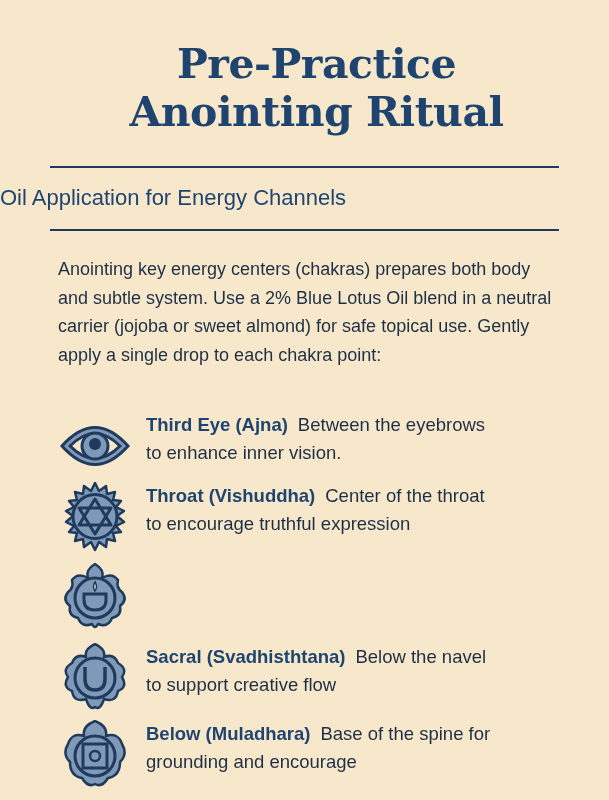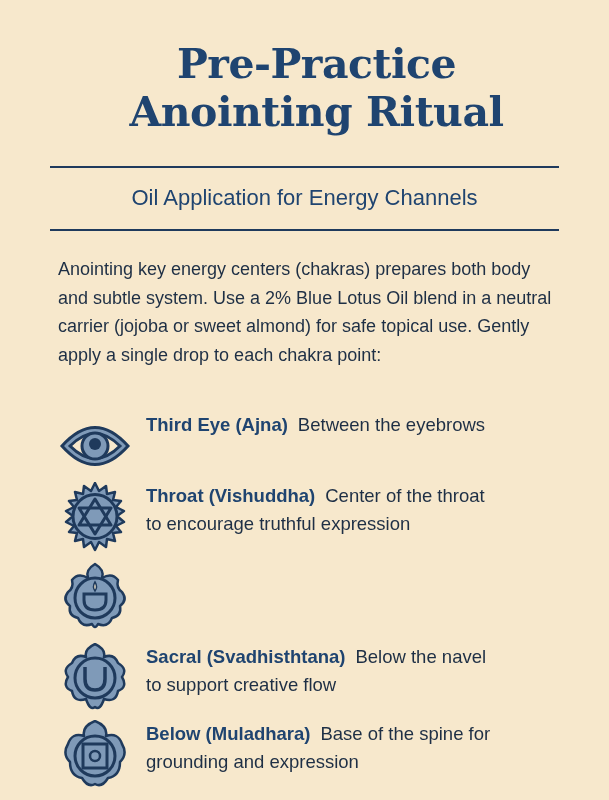--- a/index.html
+++ b/index.html
@@ -20,21 +20,21 @@
       letter-spacing: -0.5px;
     }
     .rule {
       position: absolute; left: 50px; width: 509px; height: 2px;
       background: #1f3a5c;
     }
     .rule.top { top: 166px; }
     .rule.bottom { top: 229px; }
     .subtitle {
       position: absolute; left: 0; top: 184px; width: 609px;
-      text-align: center; font-size: 22px; line-height: 28px;
+      text-align: left; font-size: 22px; line-height: 28px;
       color: #1f4470;
     }
     .intro {
       position: absolute; left: 58px; top: 255px; width: 500px;
       font-size: 18px; line-height: 28.5px; color: #1e2f45;
     }
     .chakra {
       position: absolute; left: 58px; width: 520px; height: 70px;
     }
     .chakra .icon {
@@ -64,20 +64,21 @@
   <div class="icon">
     <svg width="74" height="70" viewBox="0 0 74 70">
       <path d="M4 35 Q37 -2 70 35 Q37 72 4 35 Z" fill="#7f9ab8" stroke="#1f3a5c" stroke-width="3"></path>
       <path d="M12 35 Q37 10 62 35 Q37 60 12 35 Z" fill="#f7e8cc" stroke="#1f3a5c" stroke-width="3"></path>
       <circle cx="37" cy="35" r="13" fill="#7f9ab8" stroke="#1f3a5c" stroke-width="3"></circle>
       <circle cx="37" cy="33" r="6" fill="#1f3a5c"></circle>
     </svg>
   </div>
   <div class="text">
     <span class="name">Third Eye (Ajna)</span><span>Between the eyebrows</span><br>
+    <span>to enhance inner vision.</span>
   </div>
 </div>
 
 <div class="chakra" style="top:482px;">
   <div class="icon">
     <svg width="74" height="70" viewBox="0 0 74 70">
       <polygon points="37,1 41,9 48,4 49,12 57,10 55,18 63,19 58,25 66,29 59,34 66,40 58,44 63,50 55,51 57,59 49,57 48,65 41,60 37,68 33,60 26,65 25,57 17,59 19,51 11,50 16,44 8,40 15,34 8,29 16,25 11,19 19,18 17,10 25,12 26,4 33,9" fill="#7f9ab8" stroke="#1f3a5c" stroke-width="2.5" stroke-linejoin="round"></polygon>
       <circle cx="37" cy="34.5" r="22" fill="#7f9ab8" stroke="#1f3a5c" stroke-width="3"></circle>
       <polygon points="37,17 53,43 21,43" fill="none" stroke="#1f3a5c" stroke-width="3" stroke-linejoin="round"></polygon>
       <polygon points="37,52 53,26 21,26" fill="none" stroke="#1f3a5c" stroke-width="3" stroke-linejoin="round"></polygon>
@@ -124,15 +125,15 @@
       <g fill="#7f9ab8" stroke="#1f3a5c" stroke-width="2.5" stroke-linejoin="round">
         <path d="M37 1 Q50 6 48 16 Q60 12 64 24 Q70 34 62 42 Q62 56 50 58 Q44 68 37 64 Q30 68 24 58 Q12 56 12 42 Q4 34 10 24 Q14 12 26 16 Q24 6 37 1 Z"></path>
       </g>
       <circle cx="37" cy="36" r="20" fill="#7f9ab8" stroke="#1f3a5c" stroke-width="3"></circle>
       <rect x="25" y="24" width="24" height="24" fill="none" stroke="#1f3a5c" stroke-width="3"></rect>
       <circle cx="37" cy="36" r="5" fill="none" stroke="#1f3a5c" stroke-width="2.5"></circle>
     </svg>
   </div>
   <div class="text">
     <span class="name">Below (Muladhara)</span><span>Base of the spine for</span><br>
-    <span>grounding and expression</span>
+    <span>grounding and encourage</span>
   </div>
 </div>
 
 </body></html>

